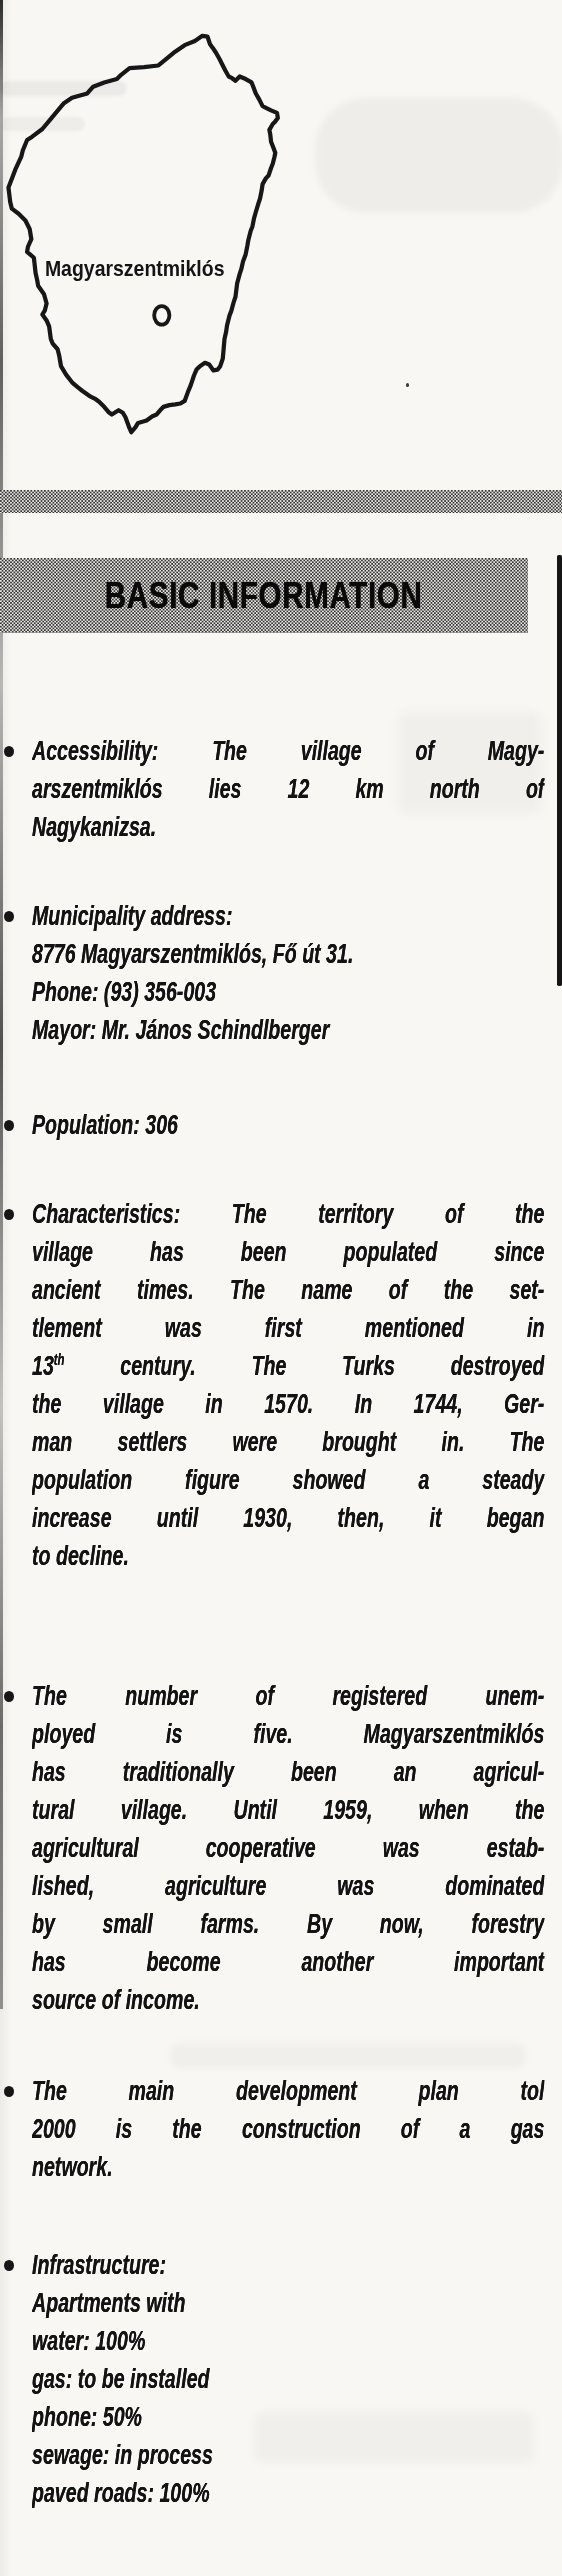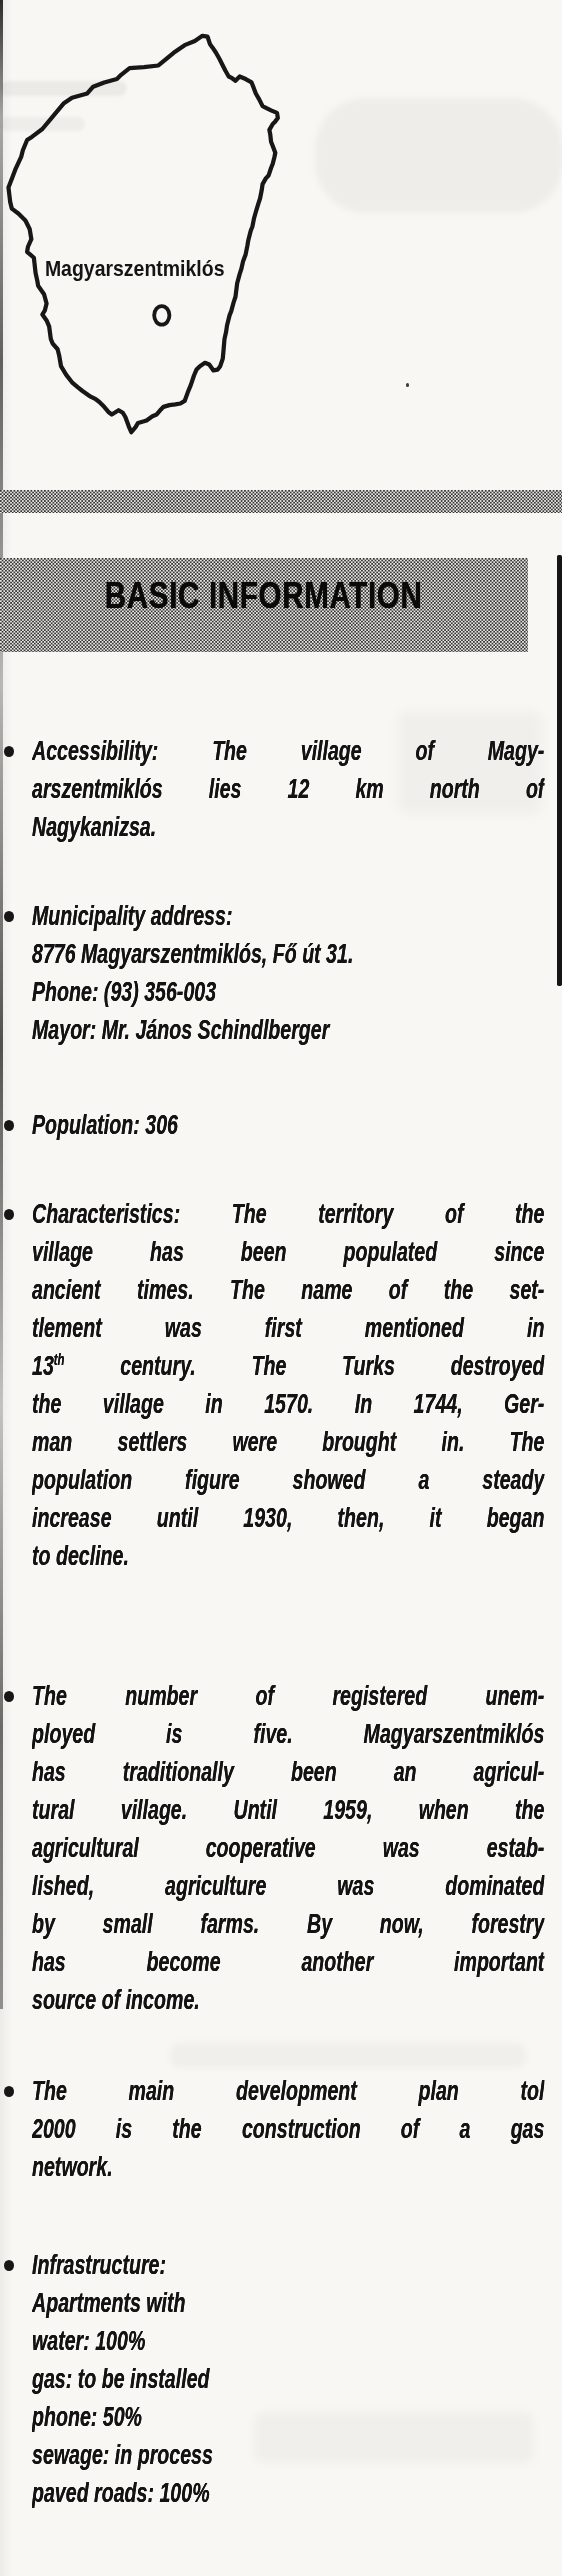--- a/index.html
+++ b/index.html
@@ -28,21 +28,21 @@
   
   .halftone {
     background-color:#e9e7e3;
     background-image:
       radial-gradient(circle at 0.8px 0.8px, #363636 0.9px, rgba(0,0,0,0) 1.3px),
       radial-gradient(circle at 0.8px 0.8px, #363636 0.9px, rgba(0,0,0,0) 1.3px);
     background-size:3.4px 3.4px;
     background-position:0 0, 1.7px 1.7px;
   }
   .divider-band { position:absolute; left:0; top:490px; width:563px; height:23px; }
-  .title-band  { position:absolute; left:0; top:558px; width:528px; height:94px; text-align:center; }
+  .title-band  { position:absolute; left:0; top:558px; width:528px; height:75px; text-align:center; }
   .title-band .title {
     display:inline-block; line-height:75px; font-weight:bold; font-style:normal;
     font-size:37px; letter-spacing:0.8px; color:#0a0a0a;
     transform:scaleX(0.80); transform-origin:50% 50%;
     text-shadow:0 0 0.8px #000;
   }
 
   
   .map { position:absolute; left:0; top:0; }
   .map path { fill:none; stroke:#171717; stroke-width:5; stroke-linejoin:round; stroke-linecap:round; }

